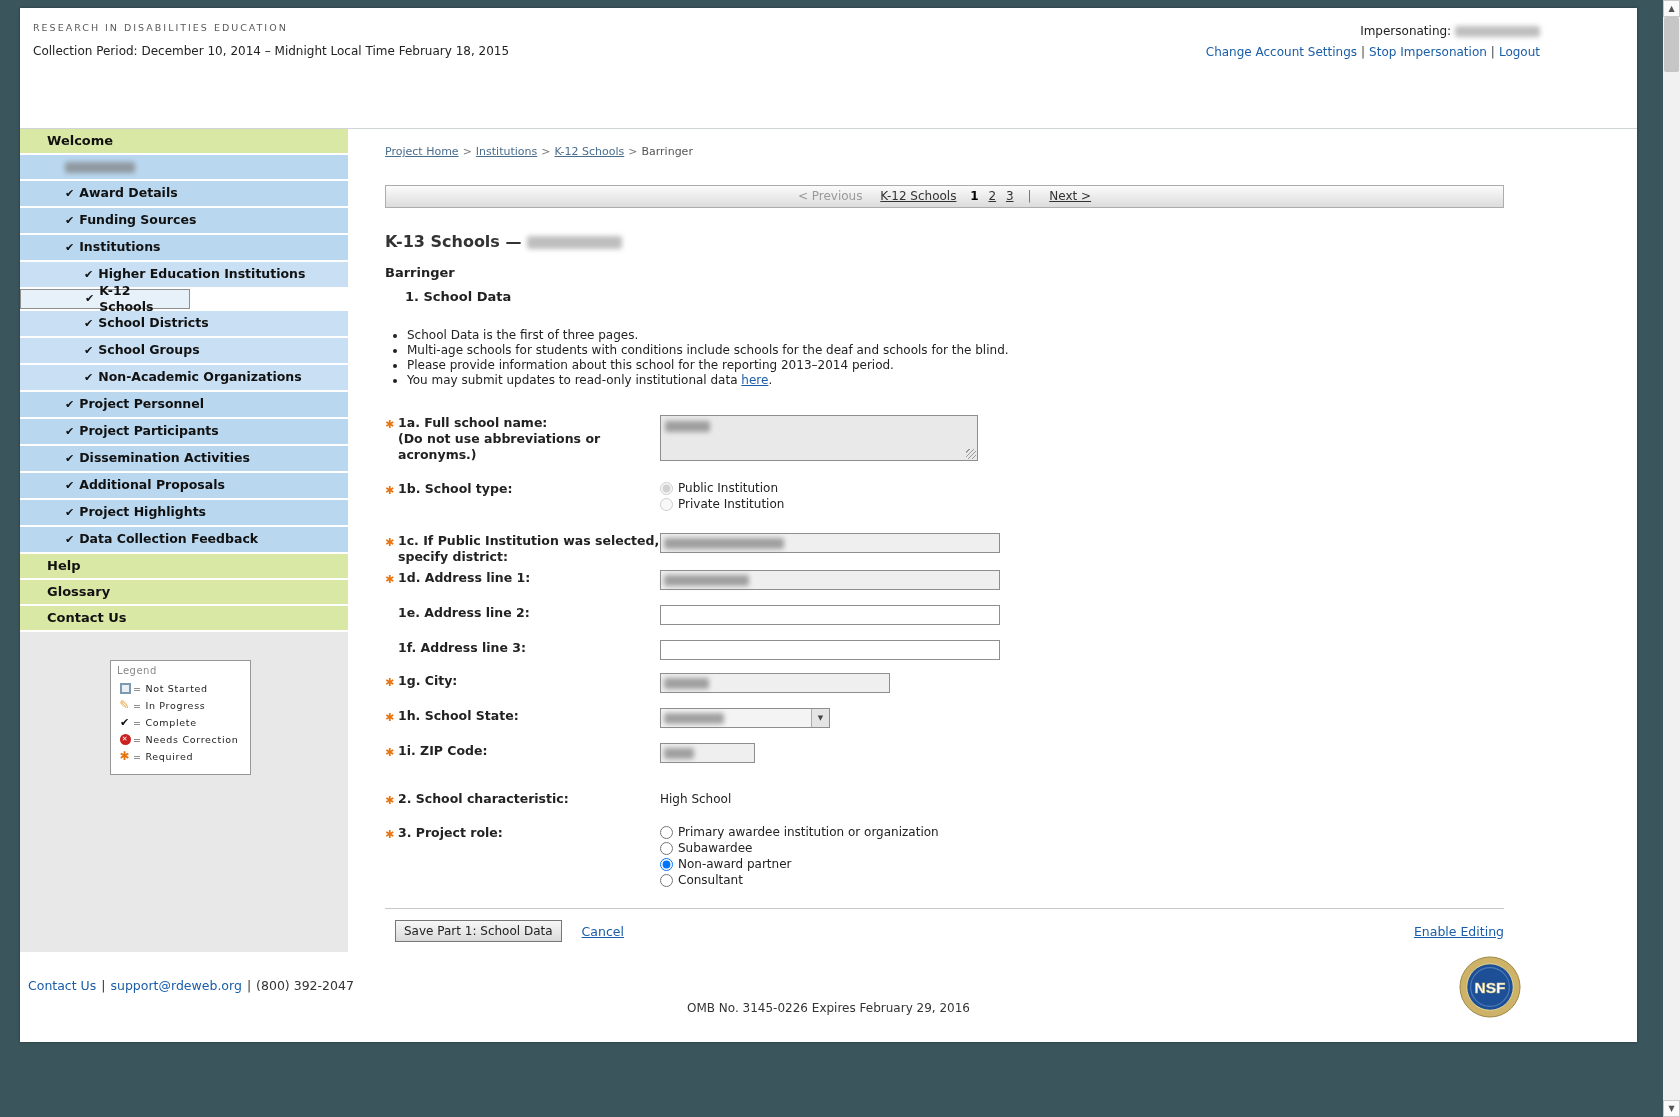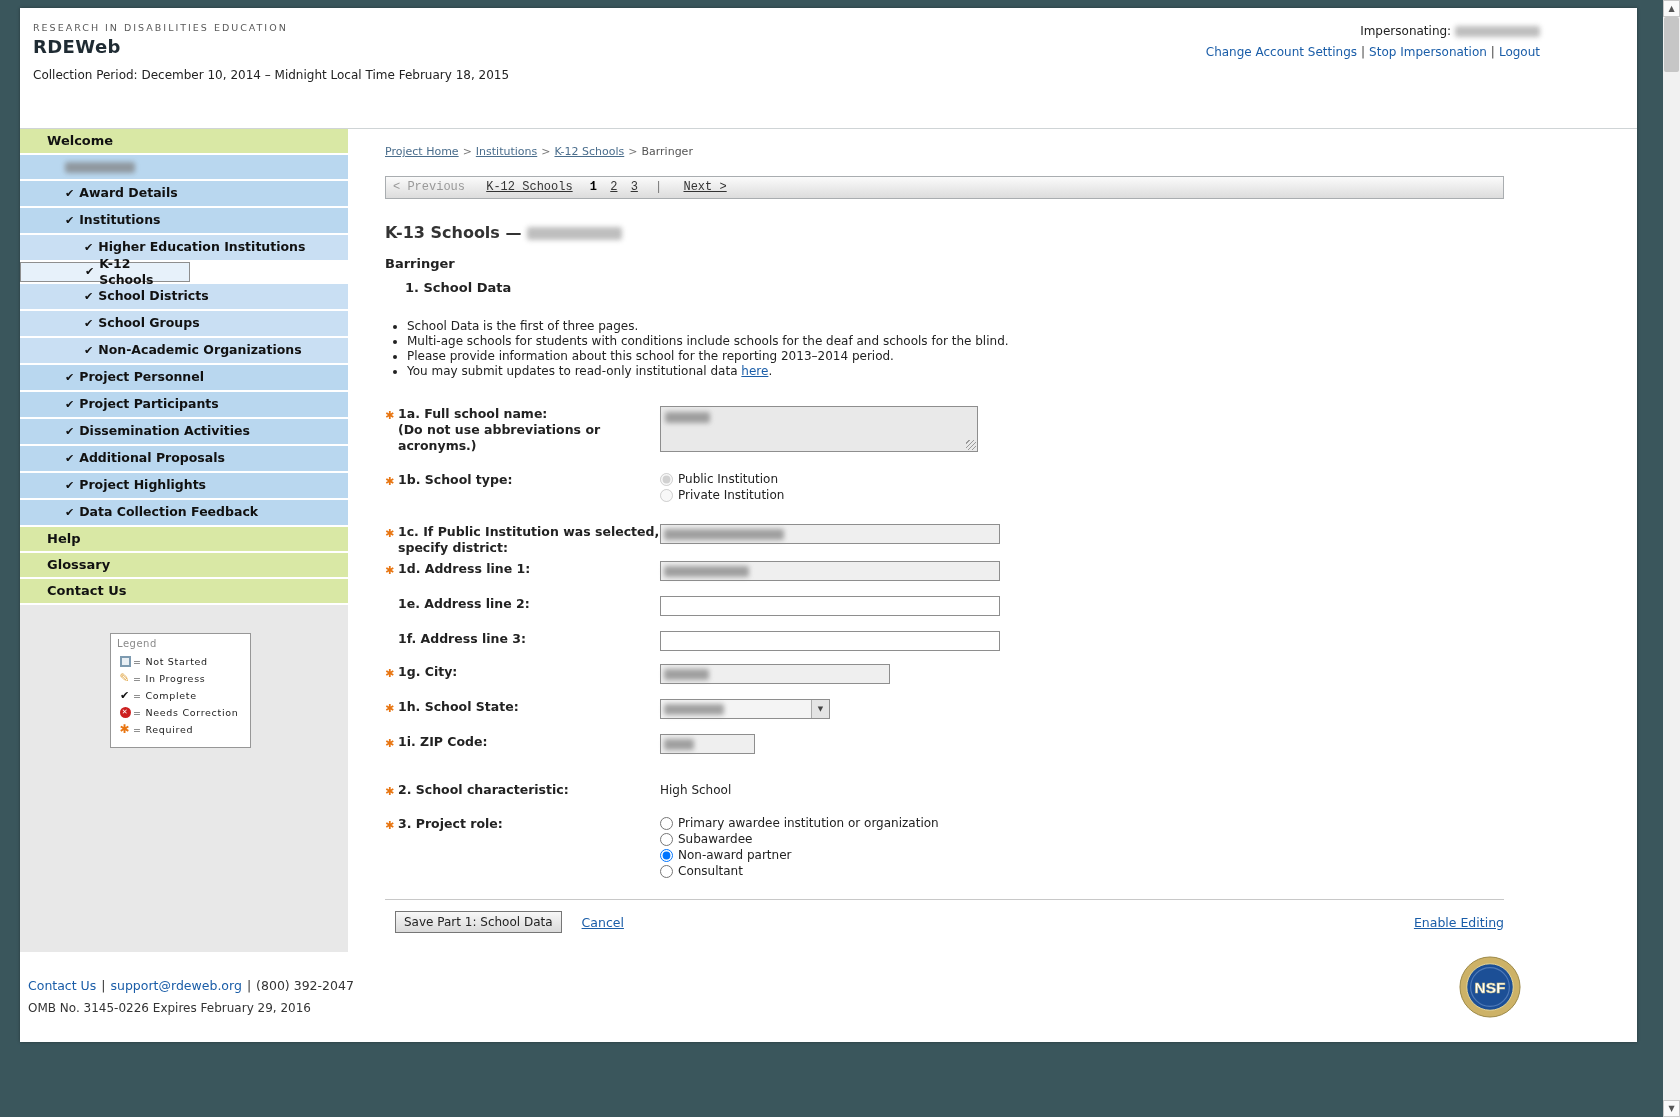--- a/index.html
+++ b/index.html
@@ -47,21 +47,21 @@
   .i-square { display:inline-block; width:7px; height:7px; border:2px solid #7d9ab0; background:#e9eff4; }
   .i-pencil { color:#dfa23e; font-size:12px; }
   .i-check { color:#111; font-size:11px; }
   .i-x { display:inline-flex; width:11px; height:11px; border-radius:50%; background:#cc1f1f; color:#fff; font-size:7px; font-weight:bold; align-items:center; justify-content:center; }
   .i-req { color:#e87511; font-size:12px; font-weight:bold; }
   
   .main { flex:1 1 auto; box-sizing:border-box; padding:16px 133px 0 37px; font-size:12px; position:relative; }
   .bc { font-size:11px; color:#555; }
   .bc a { color:#4a6d8c; text-decoration:underline; cursor:pointer; }
   .bc .sep { margin:0 4px; color:#777; }
-  .pgbar { margin-top:18px; height:21px; line-height:21px; border:1px solid #a9adb0; background:linear-gradient(#fbfbfb,#dcdcdc); text-align:left; font-size:12px; color:#444;font-family:Liberation Mono, monospace; }
+  .pgbar { margin-top:27px; height:21px; line-height:21px; border:1px solid #a9adb0; background:linear-gradient(#fbfbfb,#dcdcdc); text-align:center; font-size:12px; color:#444; }
   .pgbar span { margin:0 7px; }
   .pg-prev { color:#999; }
   .pg-link { color:#333; text-decoration:underline; cursor:pointer; }
   .pg-cur { font-weight:bold; color:#000; margin:0 3px !important; }
   .pg-num { margin:0 3px !important; }
   .pg-sep { color:#777; }
   .ttl { margin-top:24px; font-size:16px; font-weight:bold; color:#333; }
   .school { margin-top:14px; font-weight:bold; font-size:13px; }
   .sect { margin-top:9px; margin-left:20px; font-weight:bold; font-size:13px; }
   ul.notes { margin:24px 0 0; padding-left:22px; }
@@ -86,55 +86,55 @@
   .plainval { font-size:12px; padding-top:1px; }
   .rule { border:none; border-top:1px solid #c8c8c8; margin:19px 0 0; }
   .acts { display:flex; align-items:center; margin-top:11px; }
   .btn { margin-left:10px; font-family:inherit; font-size:12px; color:#222; padding:3px 8px; border:1px solid #767676; background:linear-gradient(#f7f7f7,#dadada); cursor:pointer; }
   .cancel { margin-left:20px; color:#1a5da8; text-decoration:underline; font-size:12.5px; cursor:pointer; }
   .enable { margin-left:auto; color:#1a5da8; text-decoration:underline; font-size:12.5px; cursor:pointer; }
   
   .ftr { flex:0 0 90px; position:relative; padding:26px 8px 0; box-sizing:border-box; font-size:12.5px; color:#333; }
   .ftr a { color:#1a5da8; text-decoration:none; cursor:pointer; }
   .ftr .sep { margin:0 5px; color:#333; }
-  .ftr .omb { margin-top:8px; font-size:12px; }
+  .ftr .omb { margin-top:8px; font-size:12px;text-align:center; }
   .nsf { position:absolute; right:116px; top:4px; width:62px; height:62px; }
   
   .sb { position:absolute; right:0; top:0; width:17px; height:1117px; background:#f1f1f1; }
   .sb-btn { width:17px; height:17px; box-sizing:border-box; background:#fafafa; border:1px solid #c8c8c8; display:flex; align-items:center; justify-content:center; font-size:8px; color:#555; cursor:pointer; }
   .sb-btn.down { position:absolute; bottom:0; }
   .sb-thumb { position:absolute; top:17px; left:1px; width:15px; height:55px; background:#c6c6c6; border-radius:2px; cursor:pointer; }
 </style>
 </head>
 <body>
 
 <div class="page">
 
   <div class="hdr">
     <div class="org">RESEARCH IN DISABILITIES EDUCATION</div>
-    <div class="app">RDEWeb</div>
     <div class="col">Collection Period: December 10, 2014 – Midnight Local Time February 18, 2015</div>
     <div class="hdr-right">
       <div>
         <span>Impersonating:</span>
         <span class="blur light bw85"></span>
       </div>
       <div class="line2">
         <a>Change Account Settings</a><span class="sep">|</span><a>Stop Impersonation</a><span class="sep">|</span><a>Logout</a>
       </div>
     </div>
   </div>
 
   <div class="content-row">
 
     <div class="sidebar">
       <div class="srow green"><span>Welcome</span></div>
       <div class="srow proj"><span class="blur bw70"></span></div>
 
       <div class="srow l1"><span class="chk">✔</span><span>Award Details</span></div>
+      <div class="srow l1"><span class="chk">✔</span><span>Funding Sources</span></div>
       <div class="srow l1"><span class="chk">✔</span><span>Institutions</span></div>
       <div class="srow l2"><span class="chk">✔</span><span>Higher Education Institutions</span></div>
       <div class="srow l2 sel">
           <span class="chk">✔</span>
           <span>K-12 Schools</span>
         </div>
       <div class="srow l2"><span class="chk">✔</span><span>School Districts</span></div>
       <div class="srow l2"><span class="chk">✔</span><span>School Groups</span></div>
       <div class="srow l2"><span class="chk">✔</span><span>Non-Academic Organizations</span></div>
       <div class="srow l1"><span class="chk">✔</span><span>Project Personnel</span></div>

